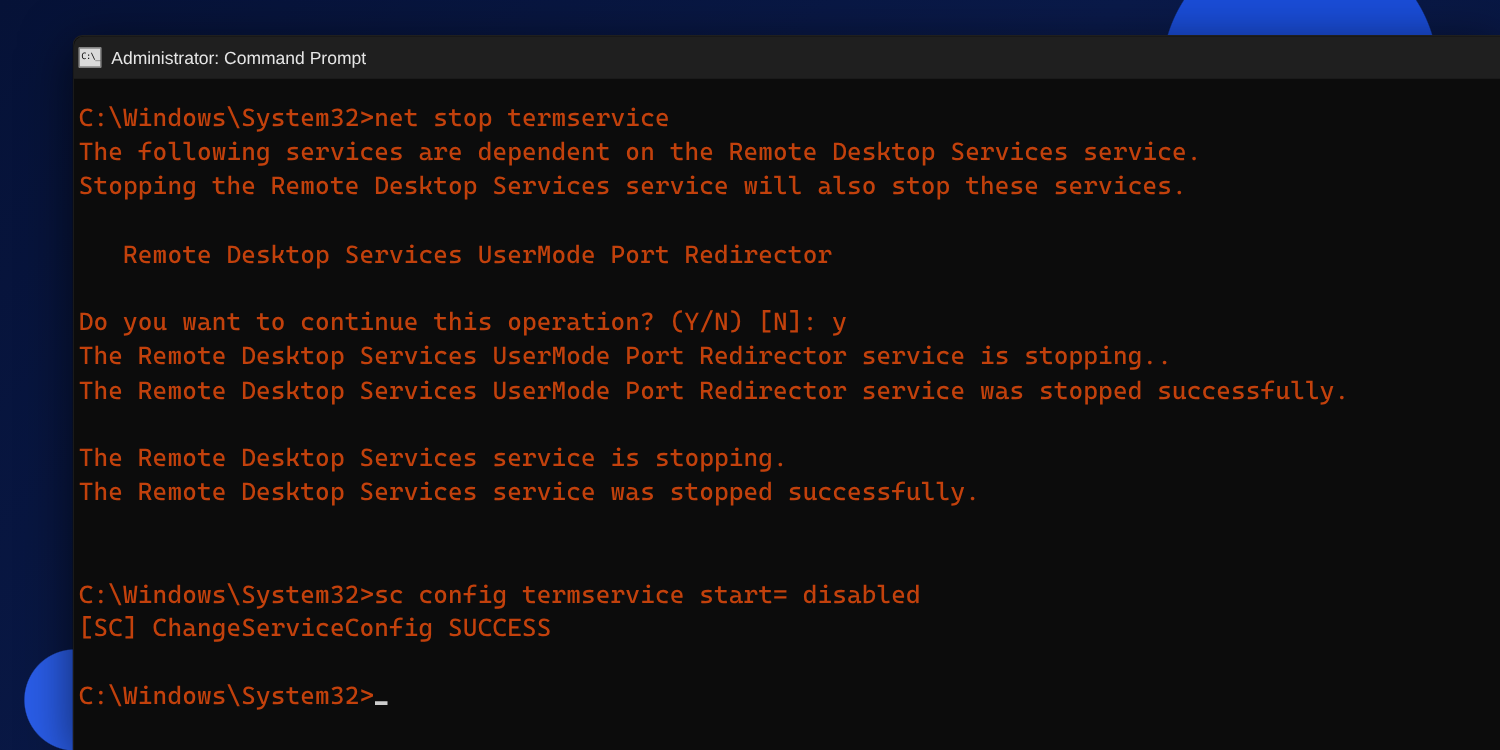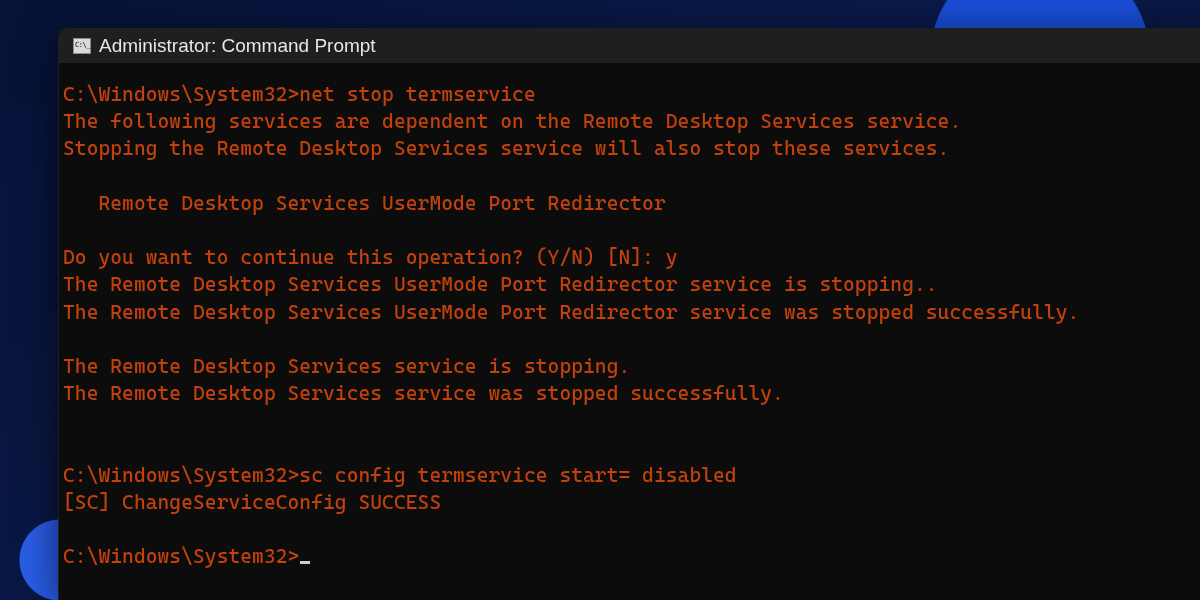--- a/index.html
+++ b/index.html
@@ -33,24 +33,24 @@
     overflow: hidden;
     border: 1px solid rgba(255,255,255,0.08);
     border-right: none;
     border-bottom: none;
   }
   .titlebar {
     height: 34px;
     background: #1f1f1f;
     display: flex;
     align-items: center;
-    padding: 0 14px;
+    padding: 0 4px;
     gap: 8px;
     color: #e6e6e6;
-    font-size: 19px;
+    font-size: 14px;
     border-top-left-radius: 8px;
   }
   .app-icon {
     width: 16px;
     height: 14px;
     background: #dadada;
     border: 1px solid #888;
     position: relative;
     flex-shrink: 0;
   }

